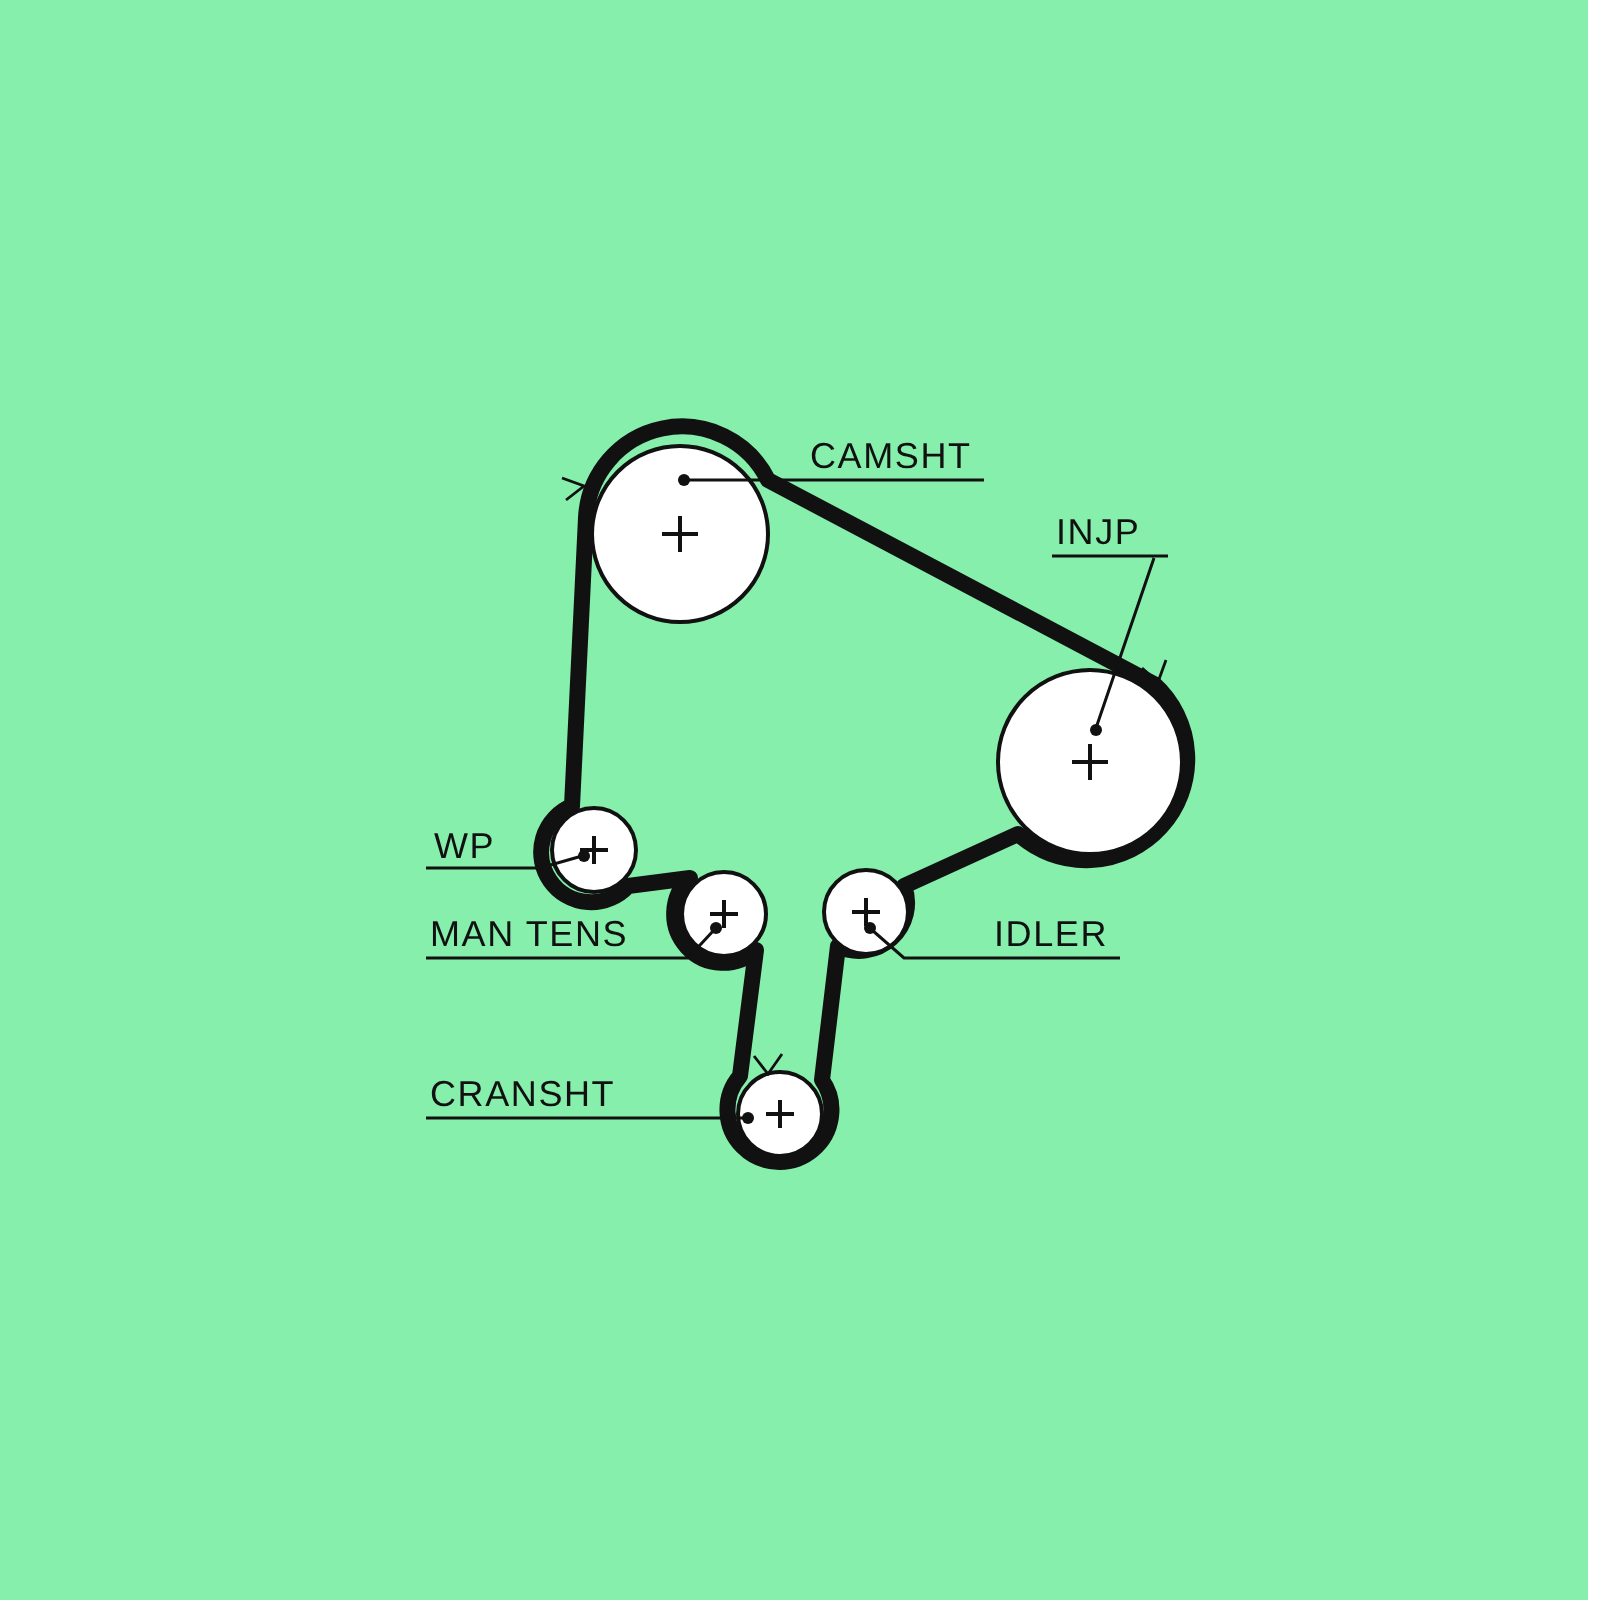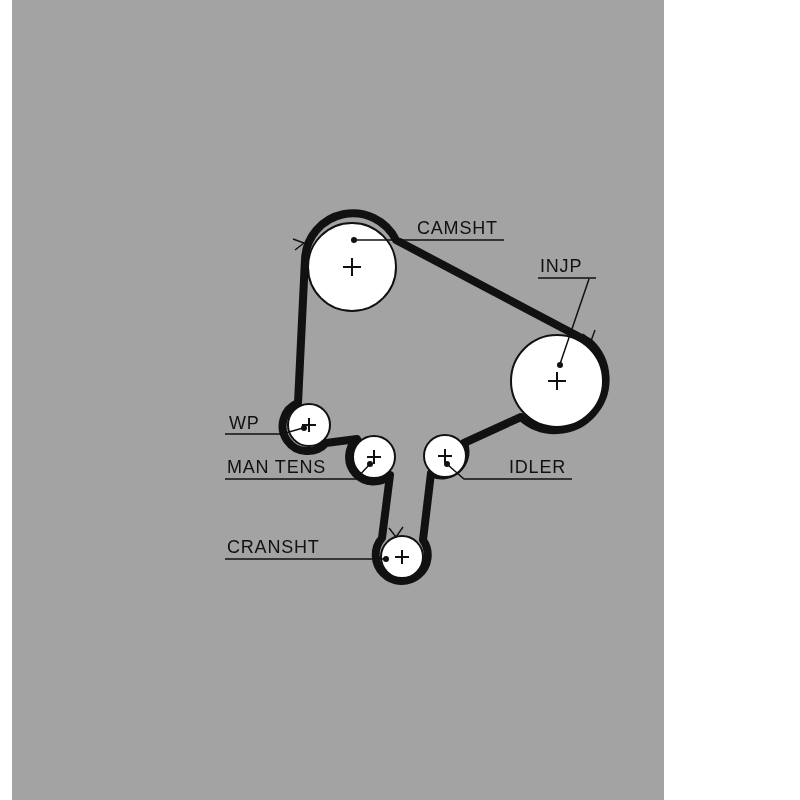--- a/index.html
+++ b/index.html
@@ -2,26 +2,25 @@
 <html><head>
 <meta charset="utf-8">
 <style>
   html, body {
     margin: 0;
     padding: 0;
     background: #ffffff;
   }
   .stage {
     position: relative;
-    width: 652px;
+    width: 794px;
     height: 800px;
-    background: #a3a3a3;
+    background: #86efac;
     overflow: hidden;
     font-family: "Liberation Sans", sans-serif;
-    margin-left: 12px;
   }
   svg text {
     font-family: "Liberation Sans", sans-serif;
     font-size: 18px;
     letter-spacing: 0.8px;
     fill: #111111;
   }
   .belt {
     fill: none;
     stroke: #111111;

